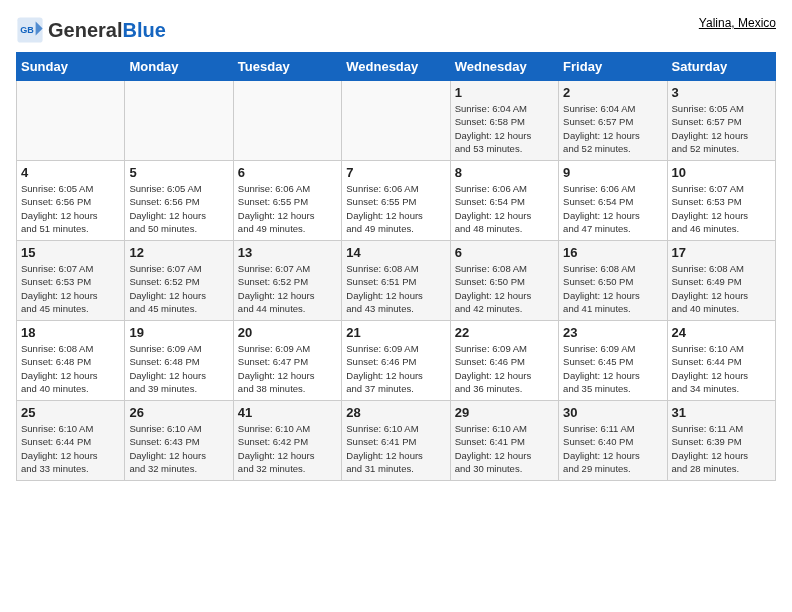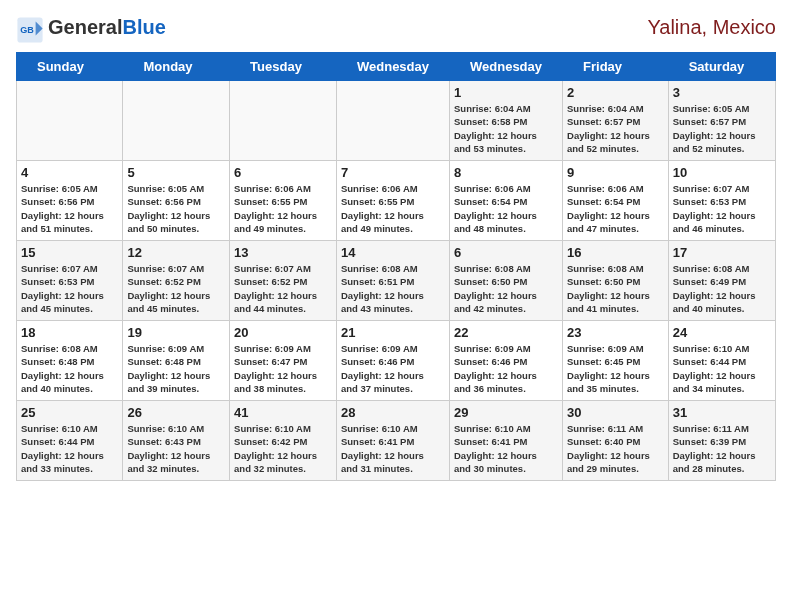--- a/index.html
+++ b/index.html
@@ -11,47 +11,49 @@
       padding: 16px;
     }
     .header {
       display: flex;
       justify-content: space-between;
       align-items: flex-start;
       margin-bottom: 8px;
     }
     .logo {
       display: flex;
+      align-items: center;
       gap: 4px;
     }
     .logo-icon {
       width: 28px;
       height: 28px;
     }
     .title-block {
       text-align: right;
     }
     .month-year {
       font-size: 36px;
       font-weight: bold;
       color: #222;
     }
     .location {
-      font-size: 20px;
-      color: #7f1d1d;
+      font-size: 12px;
+      color: #000000;
+      text-decoration: underline;
     }
     table {
       width: 100%;
       border-collapse: collapse;
       font-size: 11px;
     }
     thead tr th {
       background-color: #1565c0;
       color: #fff;
-      padding: 6px 20px;
+      padding: 6px 4px;
       text-align: left;
       font-size: 13px;
       font-weight: bold;
       border: 1px solid #1565c0;
     }
     tbody tr td {
       border: 1px solid #ccc;
       vertical-align: top;
       padding: 4px;
       width: calc(100% / 7);
@@ -68,21 +70,20 @@
     .day-number {
       font-size: 13px;
       font-weight: bold;
       color: #222;
       margin-bottom: 2px;
     }
     .day-info {
       font-size: 9.5px;
       color: #333;
       line-height: 1.4;
-      font-weight: bold;
     }
     .empty-cell {
       background: #f9f9f9 !important;
     }
   </style>
 </head>
 <body>
 
 <div class="header">
   <div class="logo">

